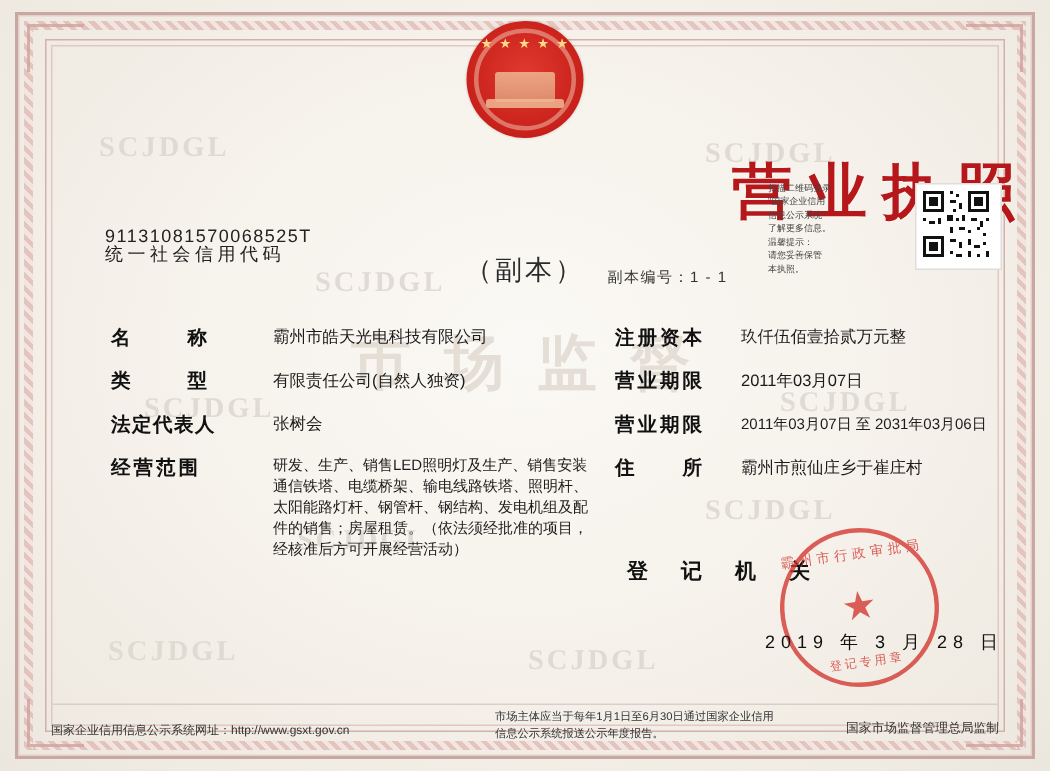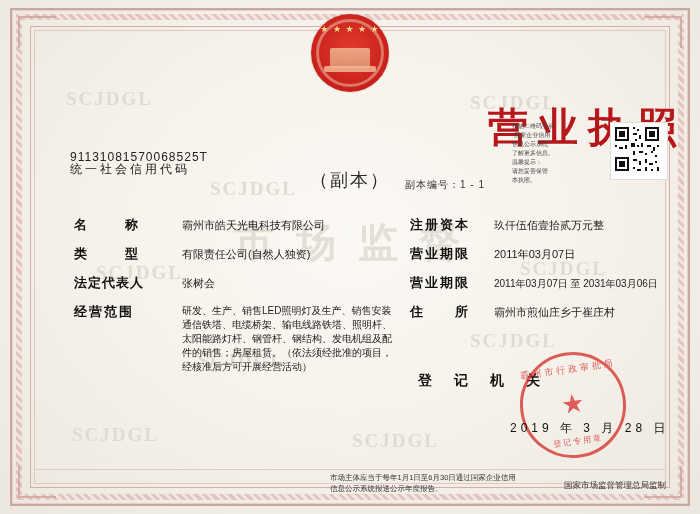--- a/index.html
+++ b/index.html
@@ -297,17 +297,18 @@
   <div class="registrar">登　记　机　关</div>
   <div class="seal">
     <div class="arc-top">霸州市行政审批局</div>
     <div class="star">★</div>
     <div class="arc-bot">登记专用章</div>
   </div>
   <div class="date-line">2019 年  3 月  28 日</div>
 
   <div class="rule"></div>
   <div class="footer">
+    <div class="foot-left">国家企业信用信息公示系统网址：http://www.gsxt.gov.cn</div>
     <div class="foot-center">市场主体应当于每年1月1日至6月30日通过国家企业信用信息公示系统报送公示年度报告。</div>
     <div class="foot-right">国家市场监督管理总局监制</div>
   </div>
 
 </div>
 
 </body></html>

